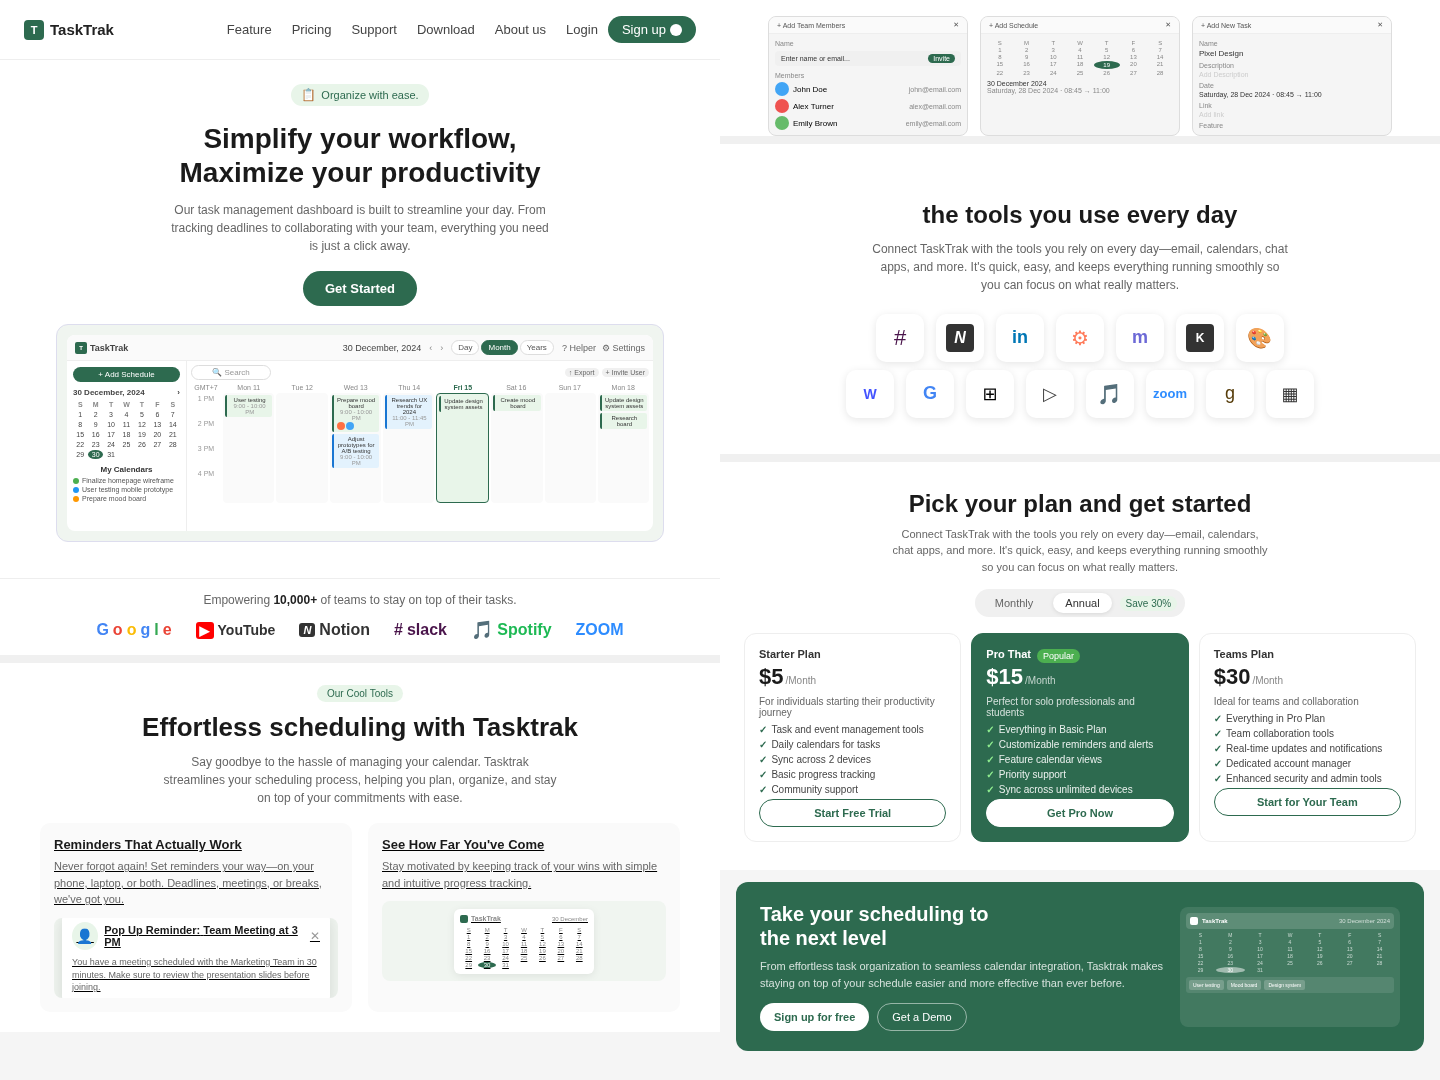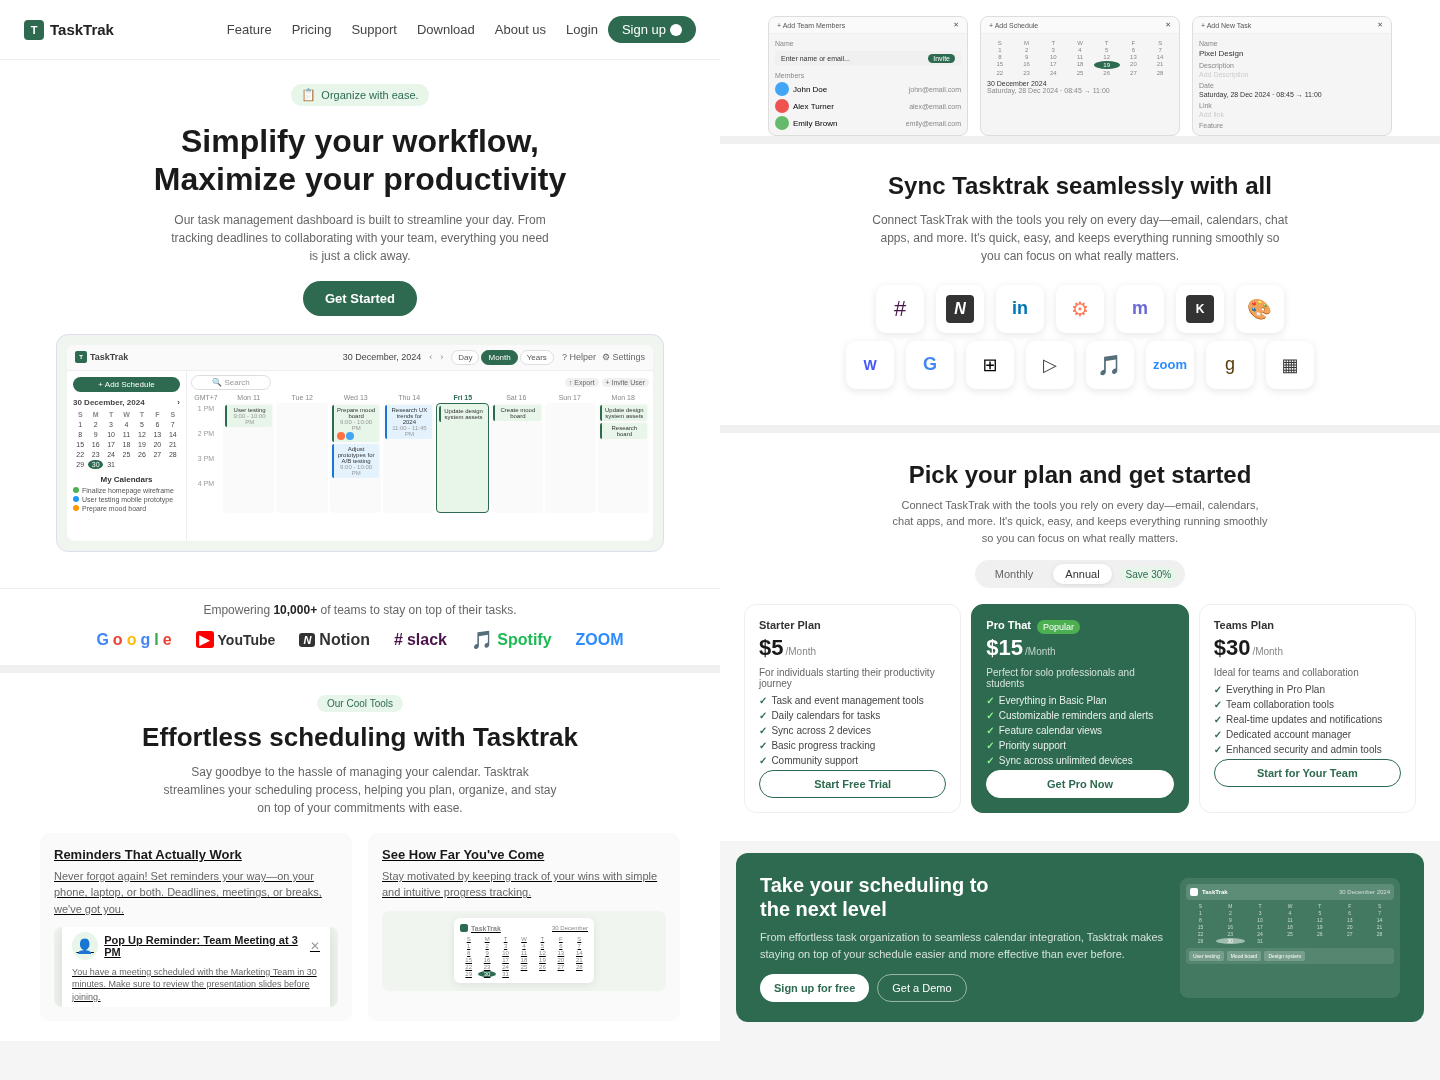--- a/index.html
+++ b/index.html
@@ -17,21 +17,21 @@
     .nav-links { display: flex; gap: 20px; margin-right: 20px; }
     .nav-links a { font-size: 13px; color: #444; text-decoration: none; }
     .nav-btn-login { font-size: 13px; color: #444; background: none; border: none; cursor: pointer; margin-right: 10px; }
     .nav-btn-signup { background: #2d6a4f; color: white; border: none; border-radius: 20px; padding: 6px 14px; font-size: 13px; cursor: pointer; display: flex; align-items: center; gap: 4px; }
     .toggle-dot { width: 12px; height: 12px; background: white; border-radius: 50%; display: inline-block; }
 
     
     .hero { background: white; padding: 24px 40px 20px; text-align: center; }
     .hero-badge { display: inline-flex; align-items: center; gap: 5px; background: #e8f5e9; color: #2d6a4f; font-size: 11px; padding: 4px 10px; border-radius: 12px; margin-bottom: 16px; }
     .hero-badge-icon { font-size: 12px; }
-    .hero-title { font-size: 32px; font-weight: 800; color: #1a1a1a; line-height: 1.2; margin-bottom: 12px; }
+    .hero-title { font-size: 28px; font-weight: 800; color: #1a1a1a; line-height: 1.2; margin-bottom: 12px; }
     .hero-sub { font-size: 12px; color: #666; max-width: 380px; margin: 0 auto 16px; line-height: 1.5; }
     .hero-cta { background: #2d6a4f; color: white; border: none; border-radius: 20px; padding: 10px 22px; font-size: 13px; font-weight: 600; cursor: pointer; margin-bottom: 18px; }
 
     
     .dashboard-preview { background: #f0f5f0; border-radius: 12px; margin: 0 16px 16px; padding: 10px; border: 1px solid #dde; overflow: hidden; }
     .dash-inner { background: white; border-radius: 8px; overflow: hidden; }
     .dash-toolbar { display: flex; align-items: center; background: #fafafa; border-bottom: 1px solid #eee; padding: 5px 8px; gap: 8px; font-size: 9px; color: #444; }
     .dash-logo-sm { display: flex; align-items: center; gap: 3px; font-weight: 700; font-size: 9px; }
     .dash-logo-sm-icon { width: 12px; height: 12px; background: #2d6a4f; border-radius: 2px; color: white; font-size: 6px; display: flex; align-items: center; justify-content: center; font-weight: 800; }
     .dash-date { margin-left: auto; font-size: 9px; color: #444; }
@@ -556,21 +556,22 @@
           <div style="font-size:7px;color:#333;margin-bottom:4px;">Saturday, 28 Dec 2024 · 08:45 → 11:00</div>
           <div style="font-size:7px;color:#888;margin-bottom:2px;">Link</div>
           <div style="font-size:7px;color:#ccc;margin-bottom:4px;">Add link</div>
           <div style="font-size:7px;color:#888;margin-bottom:2px;">Feature</div>
         </div>
       </div>
     </div>
 
     <section class="sync-section">
       <h2 class="sync-title">
-        <span>Sync Tasktrak seamlessly with all</span><br>
+        <br>
+        <span>the tools you use every day</span>
       </h2>
       <p class="sync-sub">Connect TaskTrak with the tools you rely on every day—email, calendars, chat apps, and more. It's quick, easy, and keeps everything running smoothly so you can focus on what really matters.</p>
 
       <div class="integrations-grid">
         <div class="integration-icon" title="Slack">
           <span style="color:#4A154B;font-size:22px;">#</span>
         </div>
         <div class="integration-icon" title="Notion">
           <span style="background:#333;color:white;width:28px;height:28px;border-radius:4px;display:flex;align-items:center;justify-content:center;font-weight:900;font-style:italic;font-size:16px;">N</span>
         </div>

